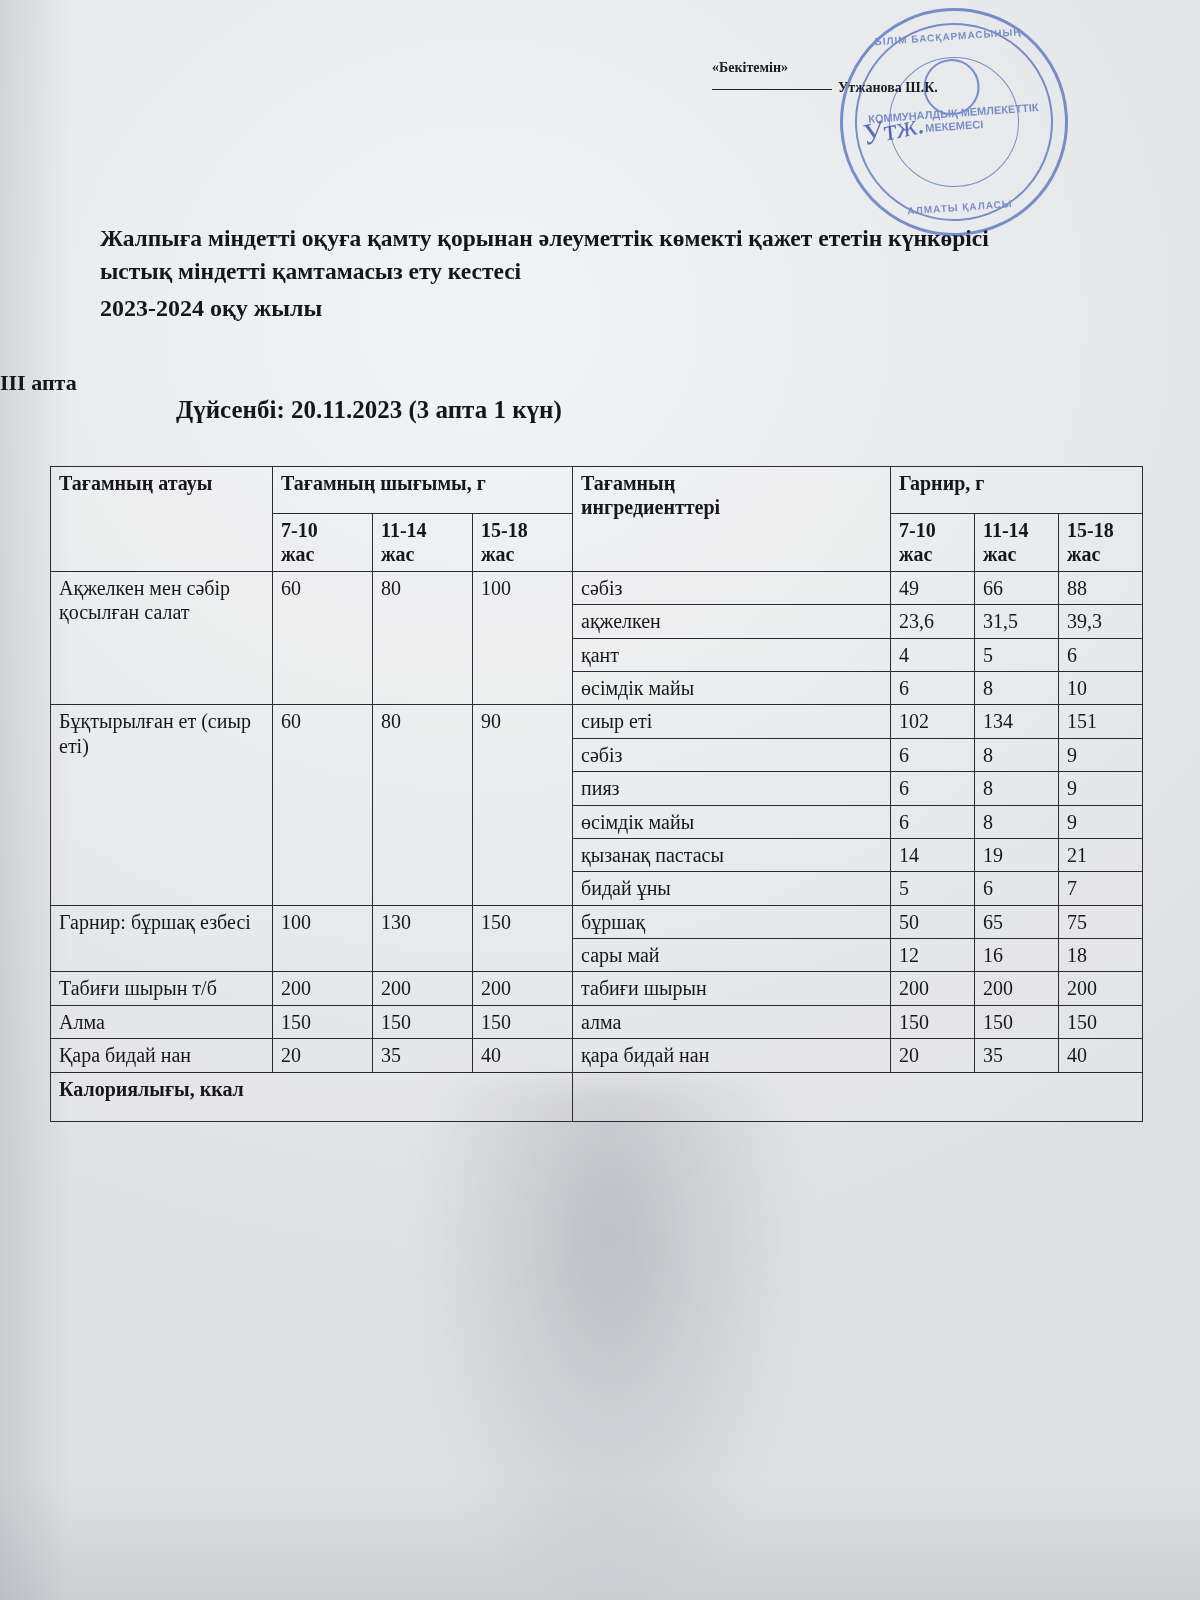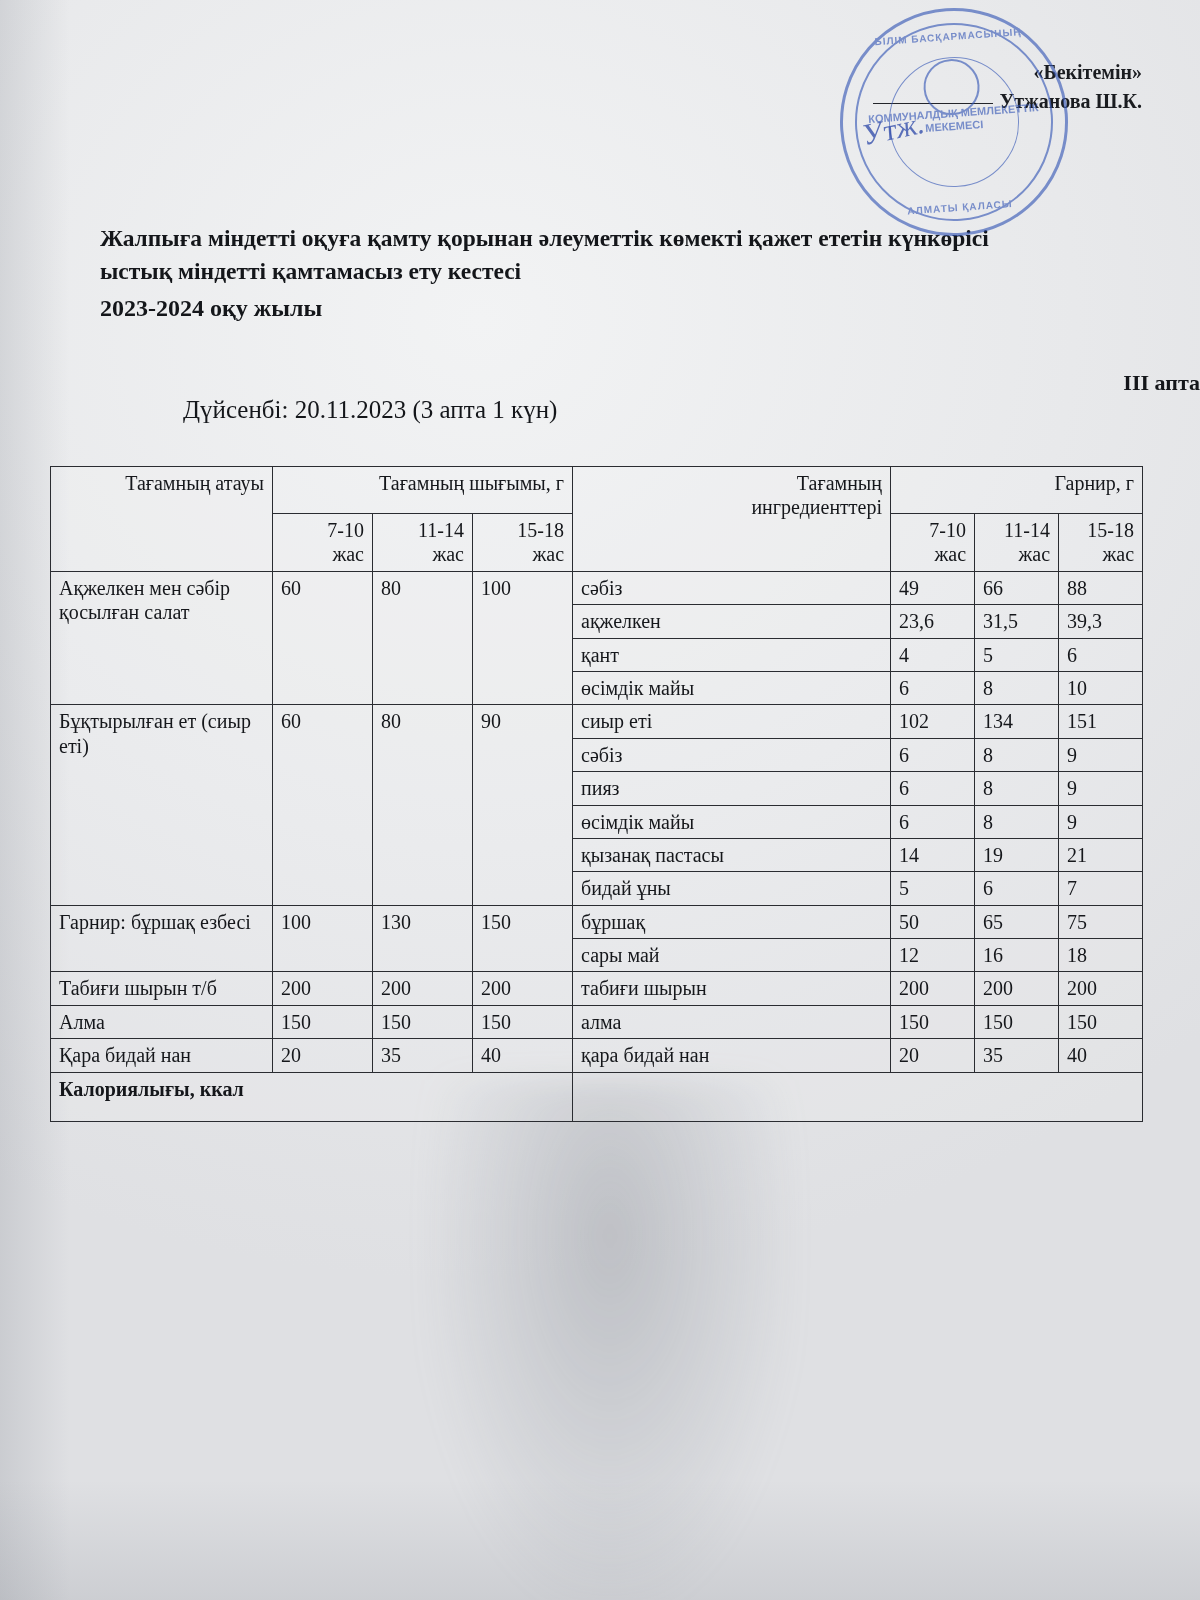--- a/index.html
+++ b/index.html
@@ -44,22 +44,21 @@
     background: linear-gradient(to top, rgba(120,125,135,0.18), rgba(255,255,255,0));
     pointer-events: none;
   }
 
   
   .approval {
     position: absolute;
     right: 58px;
     top: 58px;
     width: 430px;
-    text-align: right;
-    font-size: 20px;
+    font-size: 14px;
     line-height: 1.45;
     font-weight: bold;
     color: #1a1c20;
     z-index: 4;
   }
   .approval .line {
     white-space: nowrap;
   }
   .approval .sign-line {
     display: inline-block;
@@ -146,30 +145,30 @@
   }
   .title-block .year {
     font-weight: bold;
     font-size: 24px;
     margin-top: 2px;
   }
   .week {
     position: absolute;
     left: 0; right: 0;
     top: 370px;
-    text-align: right;
+    text-align: left;
     font-weight: bold;
     font-size: 22px;
     z-index: 3;
   }
   .day {
     position: absolute;
-    left: 183px;
+    left: 176px;
     top: 396px;
-    font-weight: normal;
+    font-weight: bold;
     font-size: 25px;
     z-index: 3;
   }
 
   
   .menu-table-wrap {
     position: absolute;
     left: 50px;
     top: 466px;
     width: 1091px;
@@ -184,22 +183,22 @@
   table.menu th, table.menu td {
     border: 1.4px solid #2a2c31;
     padding: 4px 8px;
     font-size: 20px;
     vertical-align: top;
     line-height: 1.22;
     font-family: "Liberation Serif", serif;
     color: #15171b;
   }
   table.menu th {
-    font-weight: normal;
-    text-align: right;
+    font-weight: bold;
+    text-align: left;
     vertical-align: top;
   }
   .hdr-main { height: 38px; }
   .hdr-age { font-weight: bold; font-size: 20px; line-height: 1.15; }
   td.num, th.num { text-align: left; }
   .dish-name { font-size: 20.5px; }
   .ingr { font-size: 19.5px; }
   .cal-row td {
     font-weight: bold;
     font-size: 21px;

